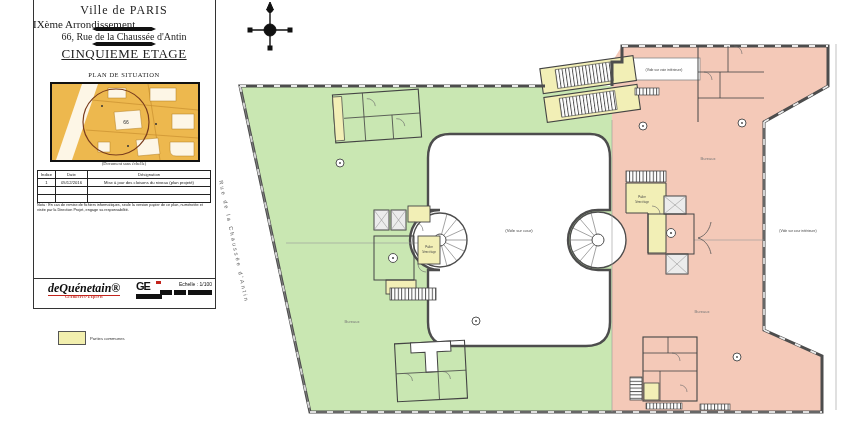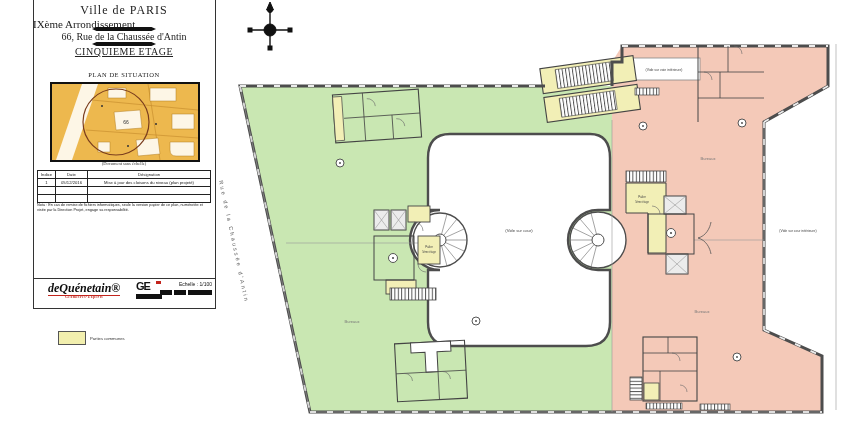--- a/index.html
+++ b/index.html
@@ -9,21 +9,21 @@
   
   .titleblock{position:absolute;left:0;top:0;width:216px;height:436px;background:#fff;z-index:5;}
   .vline{position:absolute;top:0;width:1px;height:309px;background:#333;}
   .hline{position:absolute;left:33px;width:182px;height:1px;background:#333;}
   .serif{font-family:"Liberation Serif",serif;}
   .tb-city{position:absolute;left:33px;top:3px;width:182px;text-align:center;font-size:12px;letter-spacing:1px;}
   .tb-arr{position:absolute;left:33px;top:18px;width:182px;text-align:left;font-size:11px;}
   .tb-div{position:absolute;left:92px;width:64px;height:4px;background:#111;
           clip-path:polygon(0 50%,7% 0,93% 0,100% 50%,93% 100%,7% 100%);}
   .tb-addr{position:absolute;left:33px;top:31px;width:182px;text-align:center;font-size:10px;}
-  .tb-floor{position:absolute;left:33px;top:46px;width:182px;text-align:center;font-size:10px;
+  .tb-floor{position:absolute;left:33px;top:46px;width:182px;text-align:center;font-size:13px;
             text-decoration:underline;letter-spacing:.5px;}
   .tb-sit{position:absolute;left:33px;top:71px;width:182px;text-align:center;font-size:6.5px;letter-spacing:.5px;}
   .sitmap{position:absolute;left:50px;top:82px;width:146px;height:76px;border:2px solid #111;}
   .tb-cap{position:absolute;left:33px;top:161px;width:182px;text-align:center;font-size:4.5px;color:#333;}
   table.rev{position:absolute;left:37px;top:170px;width:174px;border-collapse:collapse;
             font-size:4.2px;table-layout:fixed;}
   table.rev th,table.rev td{border:0.8px solid #222;padding:0 1px;height:7px;text-align:center;
             overflow:hidden;white-space:nowrap;font-weight:normal;}
   .tb-nota{position:absolute;left:37px;top:203px;width:174px;font-size:3.8px;line-height:1.3;color:#222;}
   .logo1{position:absolute;left:48px;top:282px;font-family:"Liberation Serif",serif;

